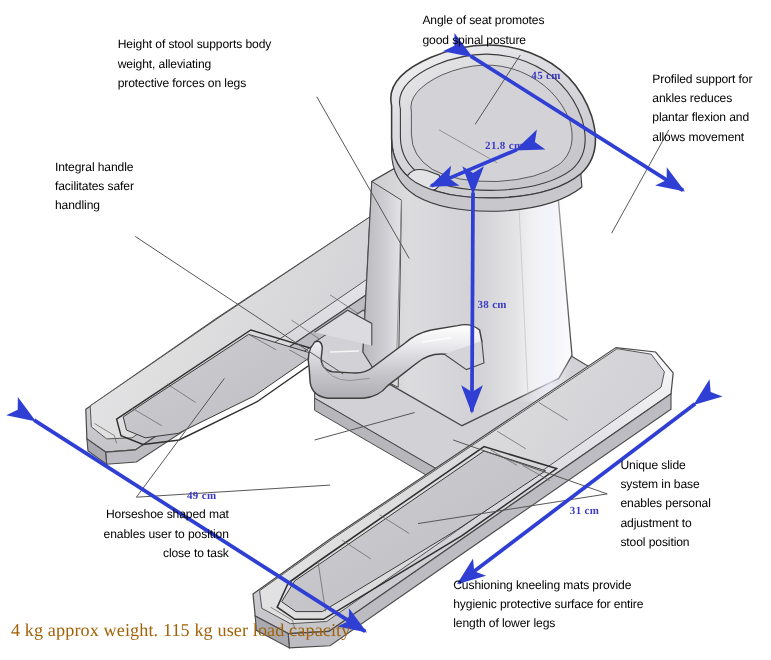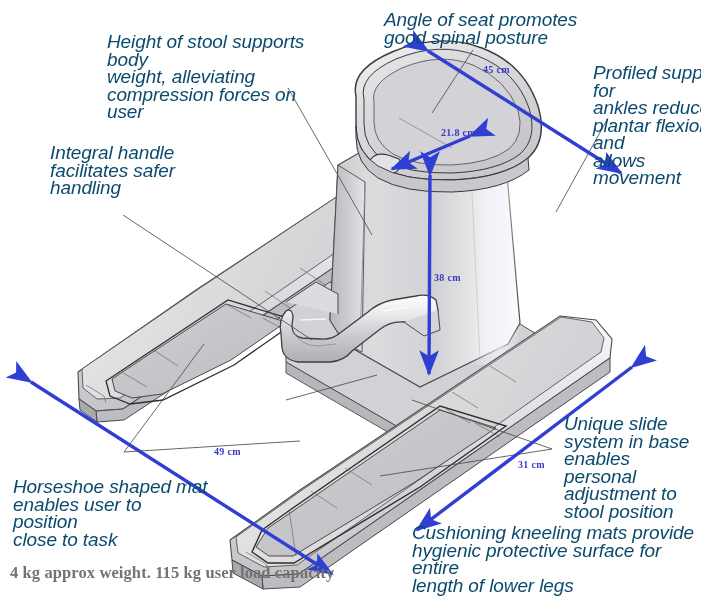--- a/index.html
+++ b/index.html
@@ -20,44 +20,43 @@
   }
   #artwork {
     position: absolute;
     left: 0;
     top: 0;
     width: 701px;
     height: 600px;
   }
   .note {
     position: absolute;
-    color: #0c4a6e;
+    color: #000000;
     font-family: "Liberation Sans", sans-serif;
-    font-size: 19px;
+    font-size: 11px;
     line-height: 17.5px;
     font-weight: 400;
     white-space: pre-line;
     letter-spacing: -0.1px;
-    font-style: italic;
   }
   .dim {
     position: absolute;
     color: #3a3ac4;
     font-family: "Liberation Serif", serif;
     font-size: 10px;
     font-weight: bold;
     letter-spacing: 0.3px;
     white-space: nowrap;
   }
   .spec {
     position: absolute;
-    color: #737373;
+    color: #a16207;
     font-family: "Liberation Serif", serif;
     font-size: 16.5px;
-    font-weight: bold;
+    font-weight: normal;
     letter-spacing: 0.1px;
     white-space: nowrap;
   }
 </style>
 </head>
 <body>
 
 <div id="stage">
 
   <svg id="artwork" viewBox="0 0 701 600">
@@ -211,53 +210,53 @@
       <path d="M428,51 L621,173"></path>
       <path d="M470,136 L392,169"></path>
       <path d="M430,175 L429,374"></path>
       <path d="M31,382 L332,574"></path>
       <path d="M632,367 L417,530"></path>
     </g>
   </svg>
 
   <div class="note" style="left:107px; top:33px; width:230px;">Height of stool supports body
 weight, alleviating
-compression forces on user</div>
+protective forces on legs</div>
 
   <div class="note" style="left:384px; top:11px; width:210px;">Angle of seat promotes
 good spinal posture</div>
 
   <div class="note" style="left:593px; top:64px; width:140px;">Profiled support for
 ankles reduces
 plantar flexion and
 allows movement</div>
 
   <div class="note" style="left:564px; top:415px; width:135px;">Unique slide
 system in base
 enables personal
 adjustment to
 stool position</div>
 
   <div class="note" style="left:50px; top:144px; width:140px;">Integral handle
 facilitates safer
 handling</div>
 
-  <div class="note" style="left:13px; top:478px; width:195px;">Horseshoe shaped mat
+  <div class="note" style="left:13px; top:460px; width:195px;text-align:right;">Horseshoe shaped mat
 enables user to position
 close to task</div>
 
   <div class="note" style="left:396px; top:524px; width:300px;margin-left:16px;">Cushioning kneeling mats provide
 hygienic protective surface for entire
 length of lower legs</div>
 
   <div class="dim" style="left:483px; top:64px;">45 cm</div>
 
   <div class="dim" style="left:441px; top:127px;">21.8 cm</div>
 
   <div class="dim" style="left:434px; top:272px;">38 cm</div>
 
-  <div class="dim" style="left:170px; top:446px;margin-left:44px;">49 cm</div>
+  <div class="dim" style="left:170px; top:446px;">49 cm</div>
 
   <div class="dim" style="left:518px; top:459px;">31 cm</div>
 
   <div class="spec" style="left:10px; top:563px;">4 kg approx weight. 115 kg user load capacity</div>
 
 </div>
 
 </body></html>

